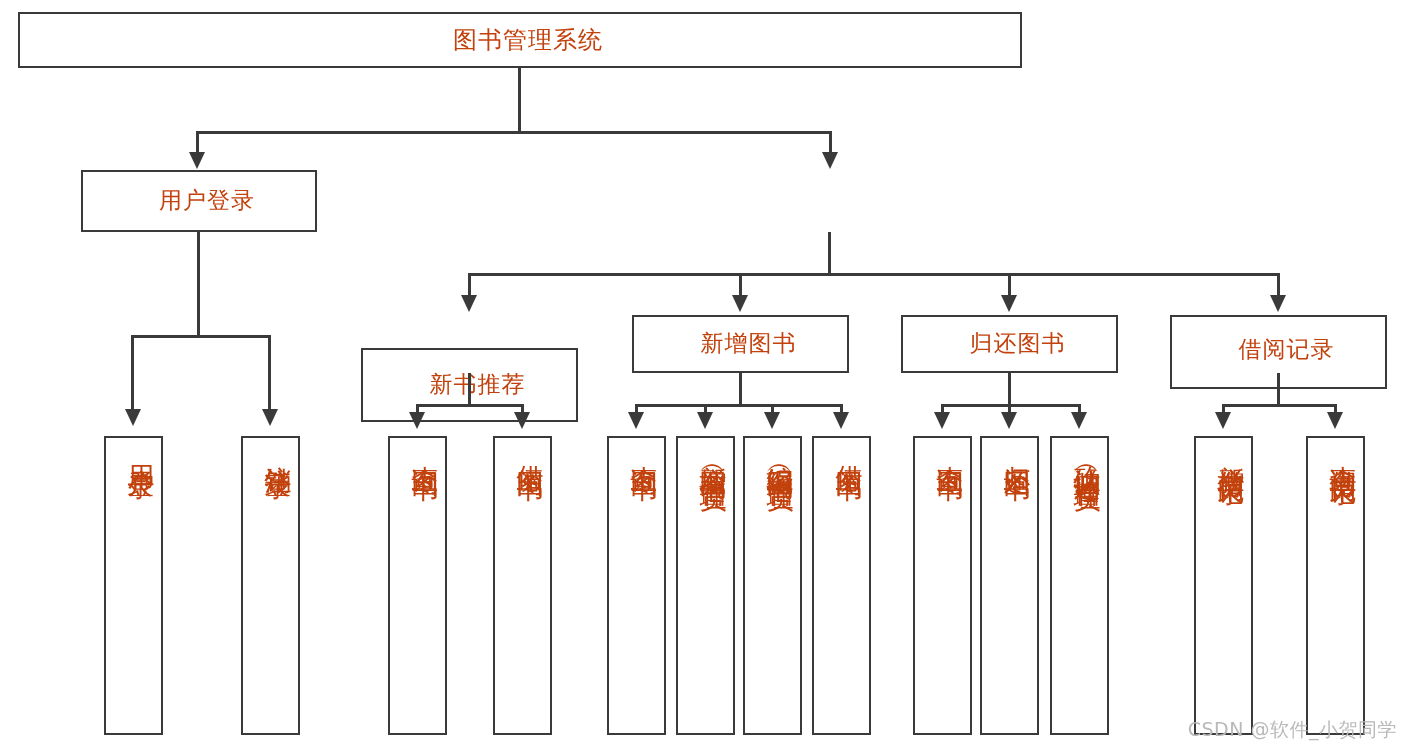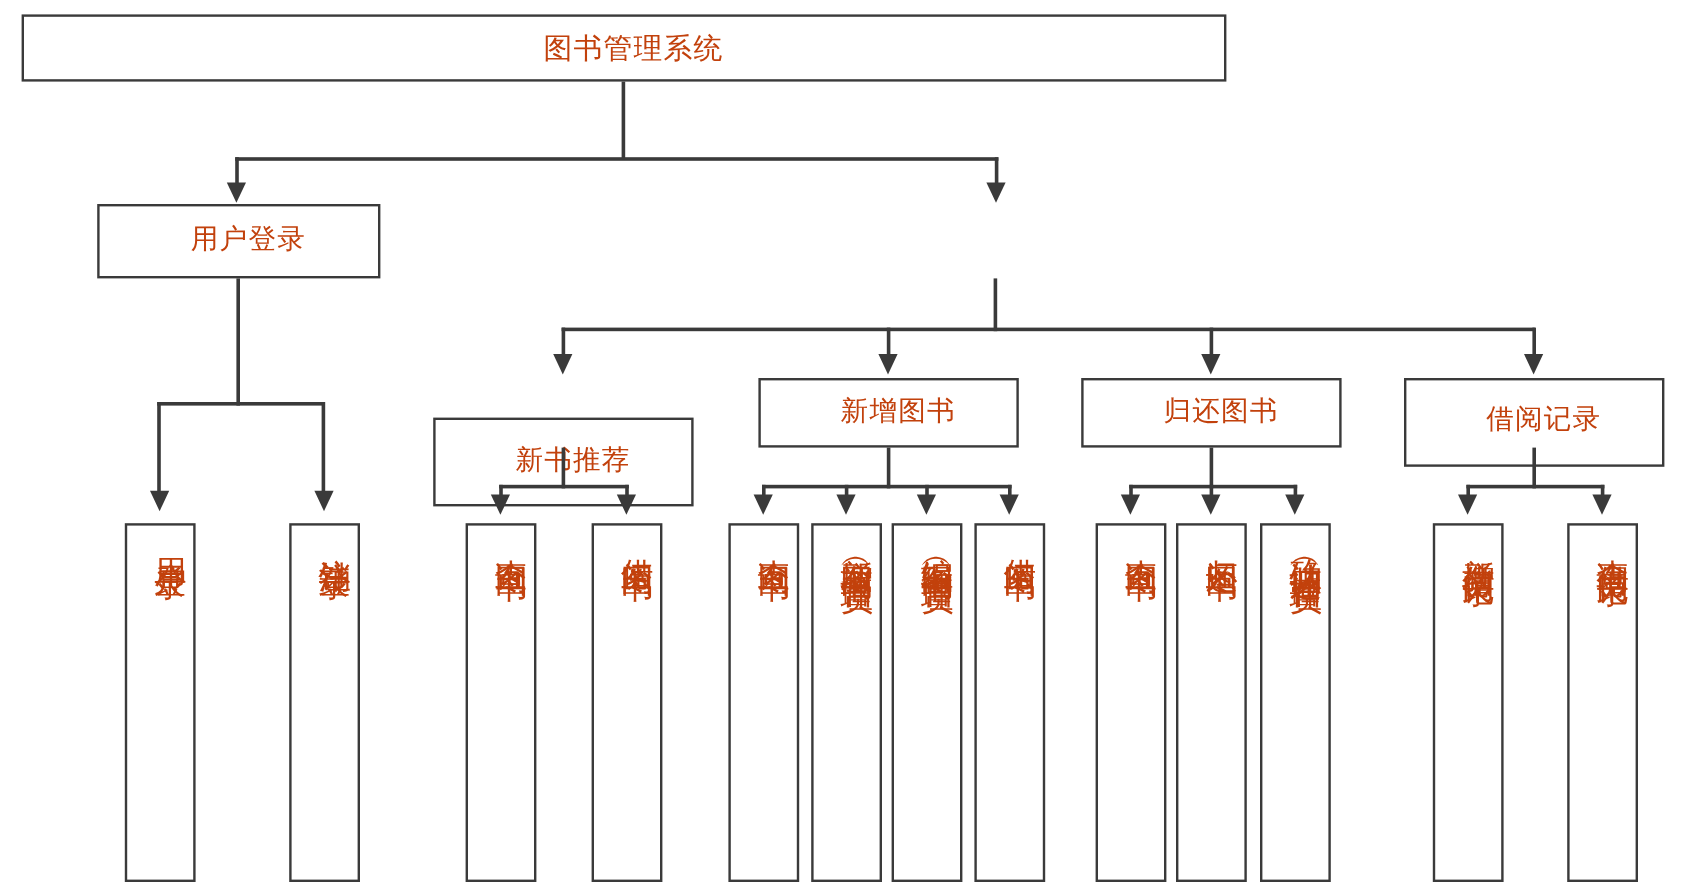--- a/index.html
+++ b/index.html
@@ -210,14 +210,15 @@
     <span class="label">确认归还（管理员）</span>
   </div>
 
   <div class="node vert" style="left:1194px; top:436px; width:59px; height:299px;">
     <span class="label">新增借阅记录</span>
   </div>
   <div class="node vert" style="left:1306px; top:436px; width:59px; height:299px;">
     <span class="label">查询借阅记录</span>
   </div>
 
+  <div id="watermark">CSDN @软件_小贺同学</div>
 
 </div>
 
 </body></html>

